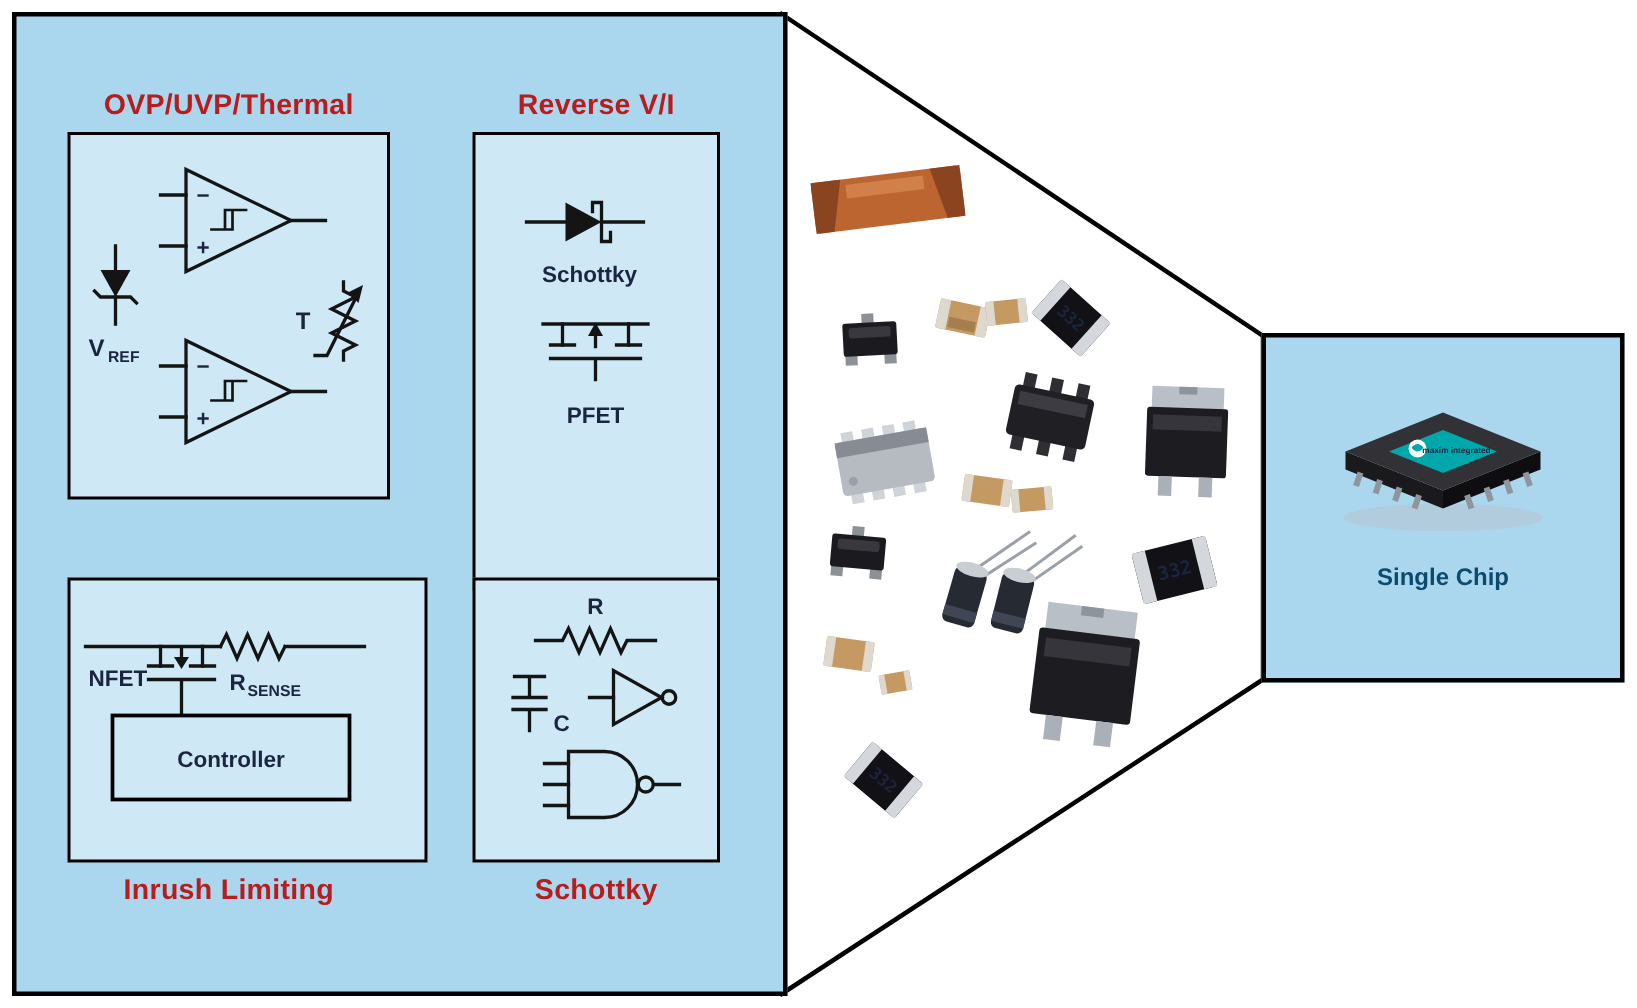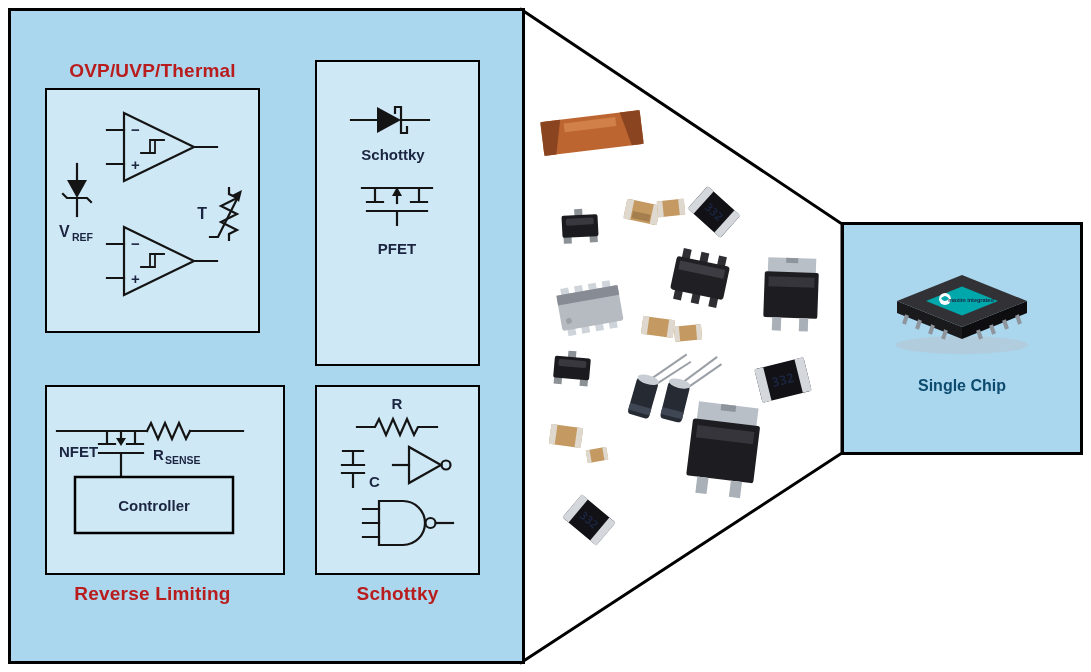--- a/index.html
+++ b/index.html
@@ -225,20 +225,21 @@
           <text x="160" y="129" font-size="16" text-anchor="end">T</text>
           <path class="ckt" d="M182,98 v6 l8,4 l-16,8 l16,8 l-16,8 l16,8 l-8,4 v6"></path>
           <path class="ckt" d="M163,147 H171 L191,107"></path>
           <polygon class="fillshape" points="195,100 185,105 192,112"></polygon>
         </g>
       </svg>
     </div>
   </div>
 
   <div class="subpanel" style="left:304px;top:49px;width:165px">
+    <div class="panel-title">Reverse V/I</div>
     <div class="circuit-box" style="width:165px;height:306px">
       <svg width="160" height="240" viewBox="0 0 160 240">
         <g>
           <path class="ckt" d="M34,58 H60 M84,58 H112"></path>
           <path class="fillshape" d="M60,45 L60,71 L84,58 Z"></path>
           <path class="ckt" d="M84,45 V71 M84,45 H78 V51 M84,71 H90 V65"></path>
           <text x="76" y="98" font-size="15" text-anchor="middle">Schottky</text>
         </g>
         <g>
           <path class="ckt" d="M45,126 H115"></path>
@@ -269,21 +270,21 @@
           <path class="ckt" d="M100,44 l4,-8 l7,16 l7,-16 l7,16 l7,-16 l7,16 l4,-8 M143,44 H196"></path>
           <text x="106" y="73" font-size="15">R</text>
           <text x="118" y="77" font-size="10.5">SENSE</text>
         </g>
         <g>
           <rect x="28" y="90" width="158" height="56" fill="#cfe8f6" stroke="#000" stroke-width="2.5"></rect>
           <text x="107" y="124" font-size="15" text-anchor="middle">Controller</text>
         </g>
       </svg>
     </div>
-    <div class="panel-caption">Reverse Limiting</div>
+    <div class="panel-caption">Inrush Limiting</div>
   </div>
 
   <div class="subpanel" style="left:304px;top:374px;width:165px">
     <div class="circuit-box" style="width:165px;height:190px">
       <svg width="160" height="185" viewBox="0 0 160 185">
         <g>
           <text x="80" y="22" font-size="15" text-anchor="middle">R</text>
           <path class="ckt" d="M40,40 H58 l4,-8 l7,16 l7,-16 l7,16 l7,-16 l7,16 l4,-8 H120"></path>
         </g>
         <g>

